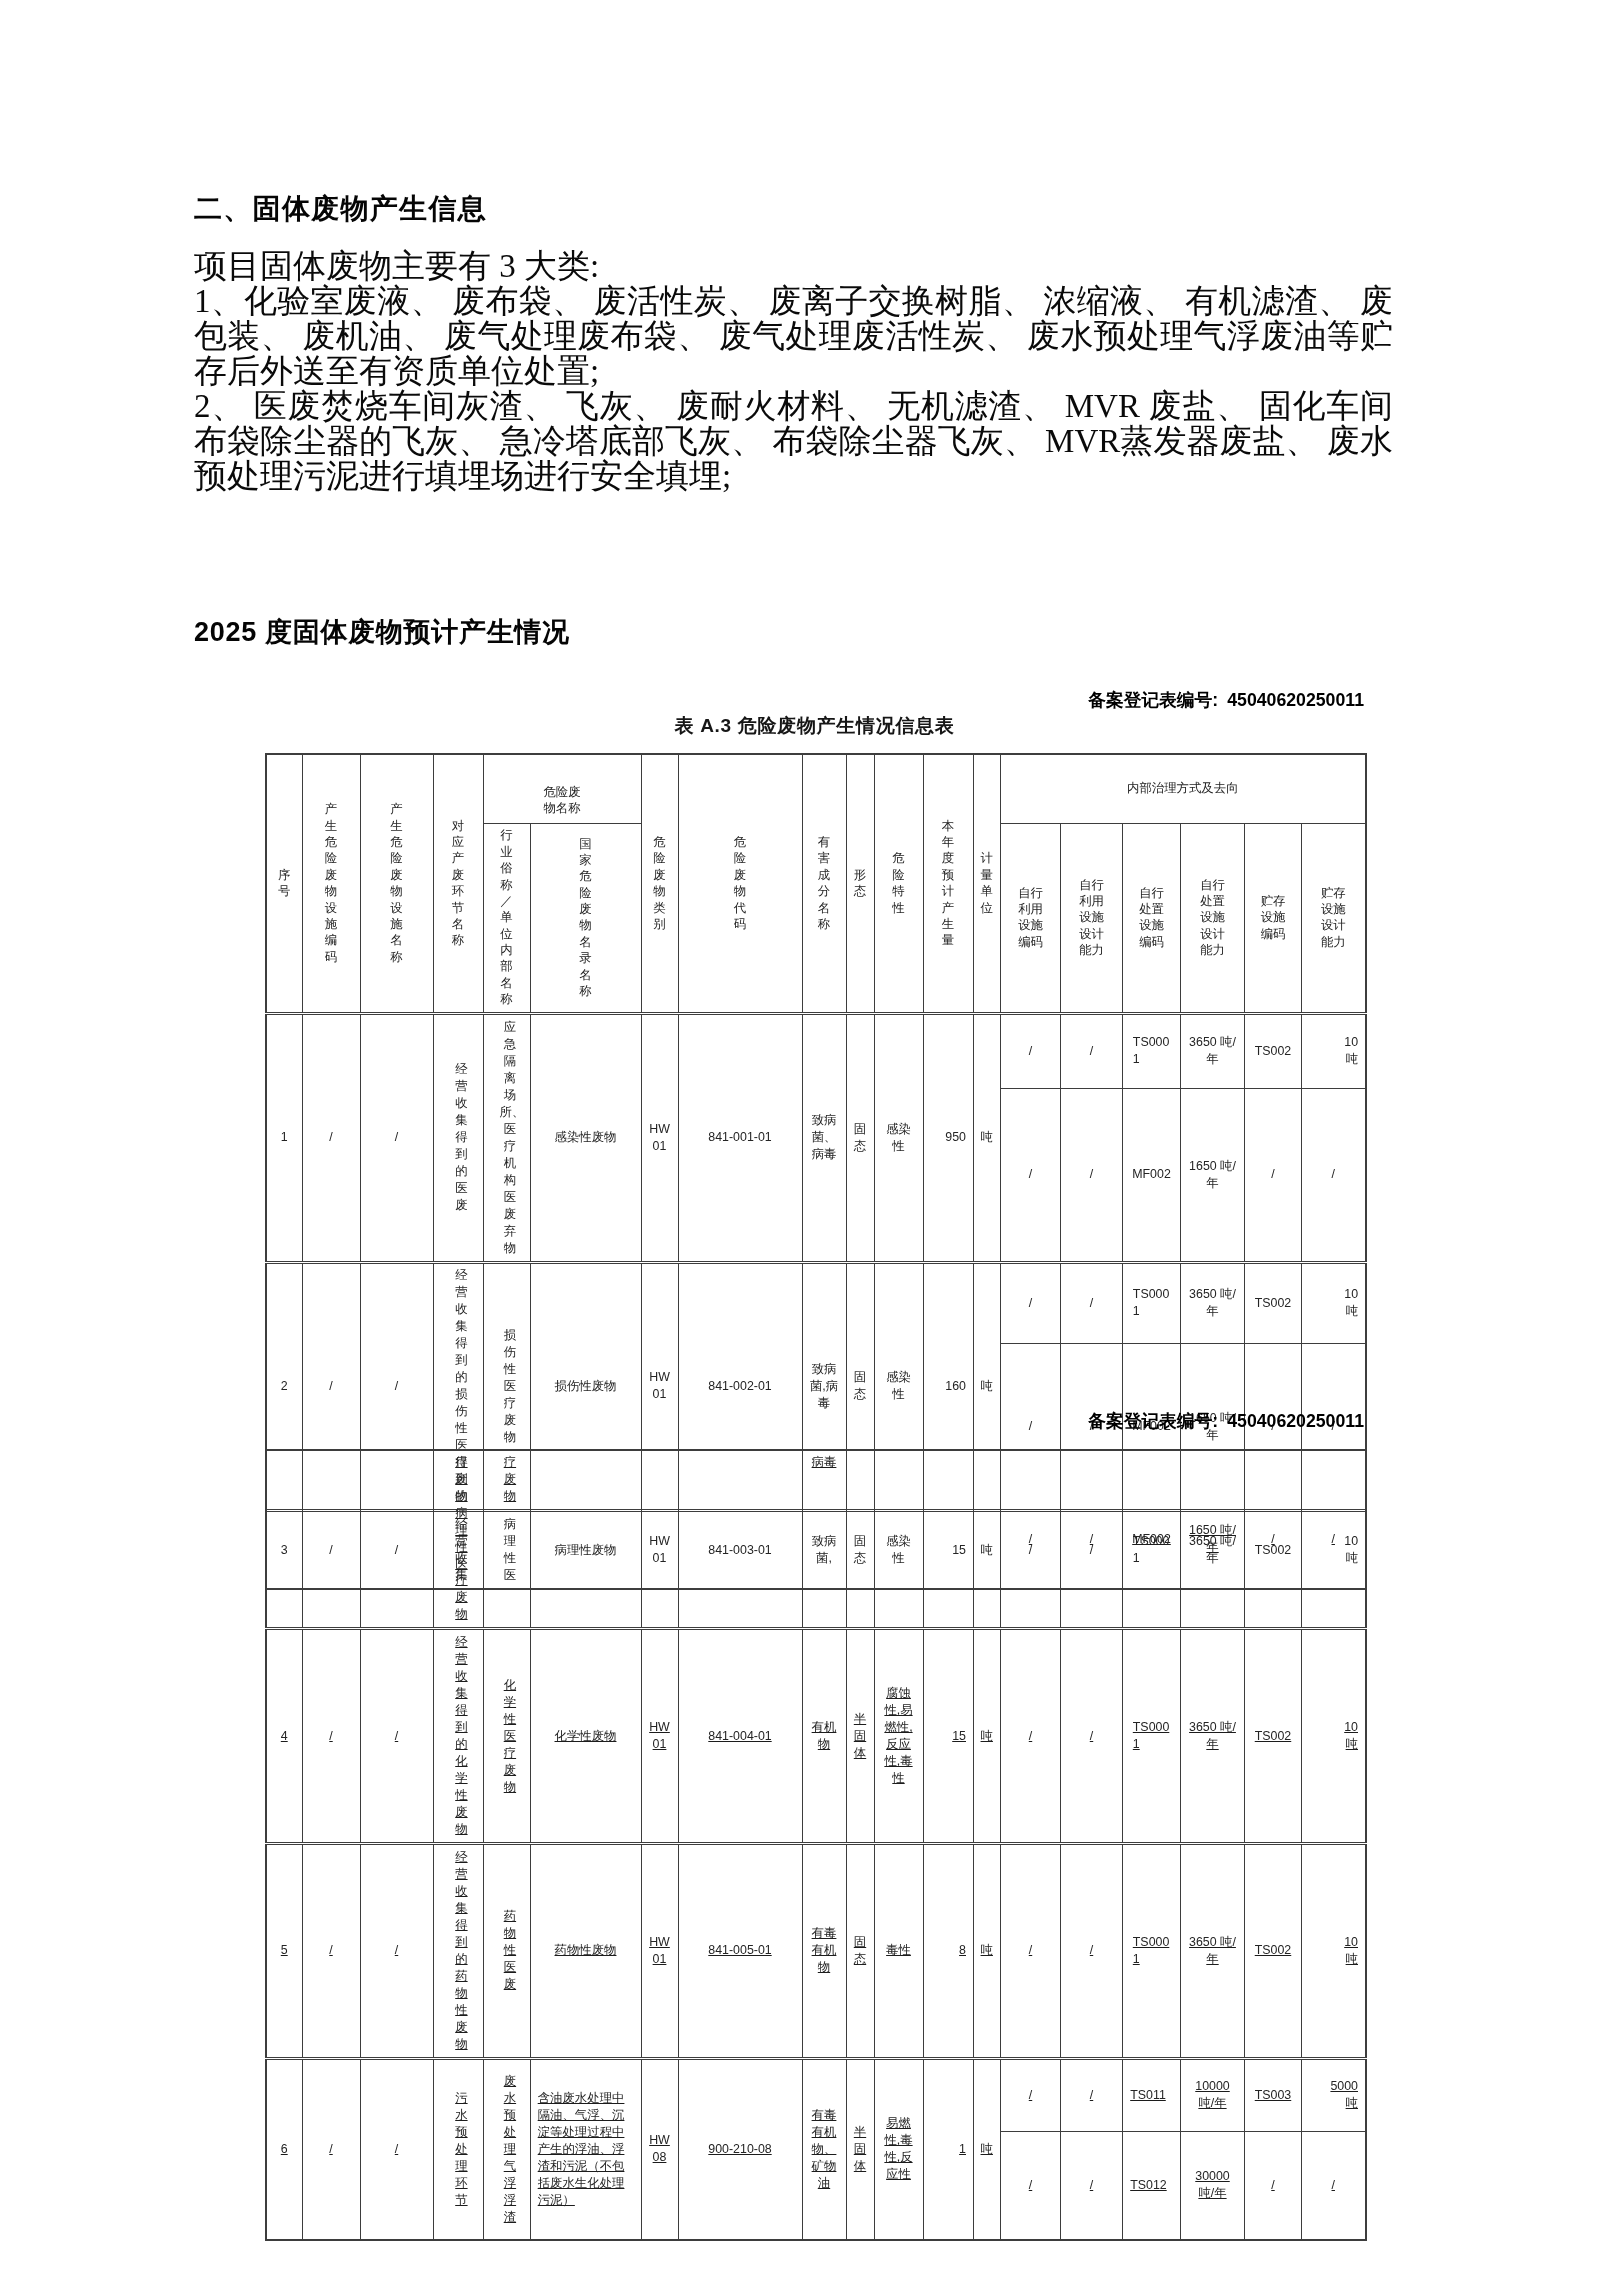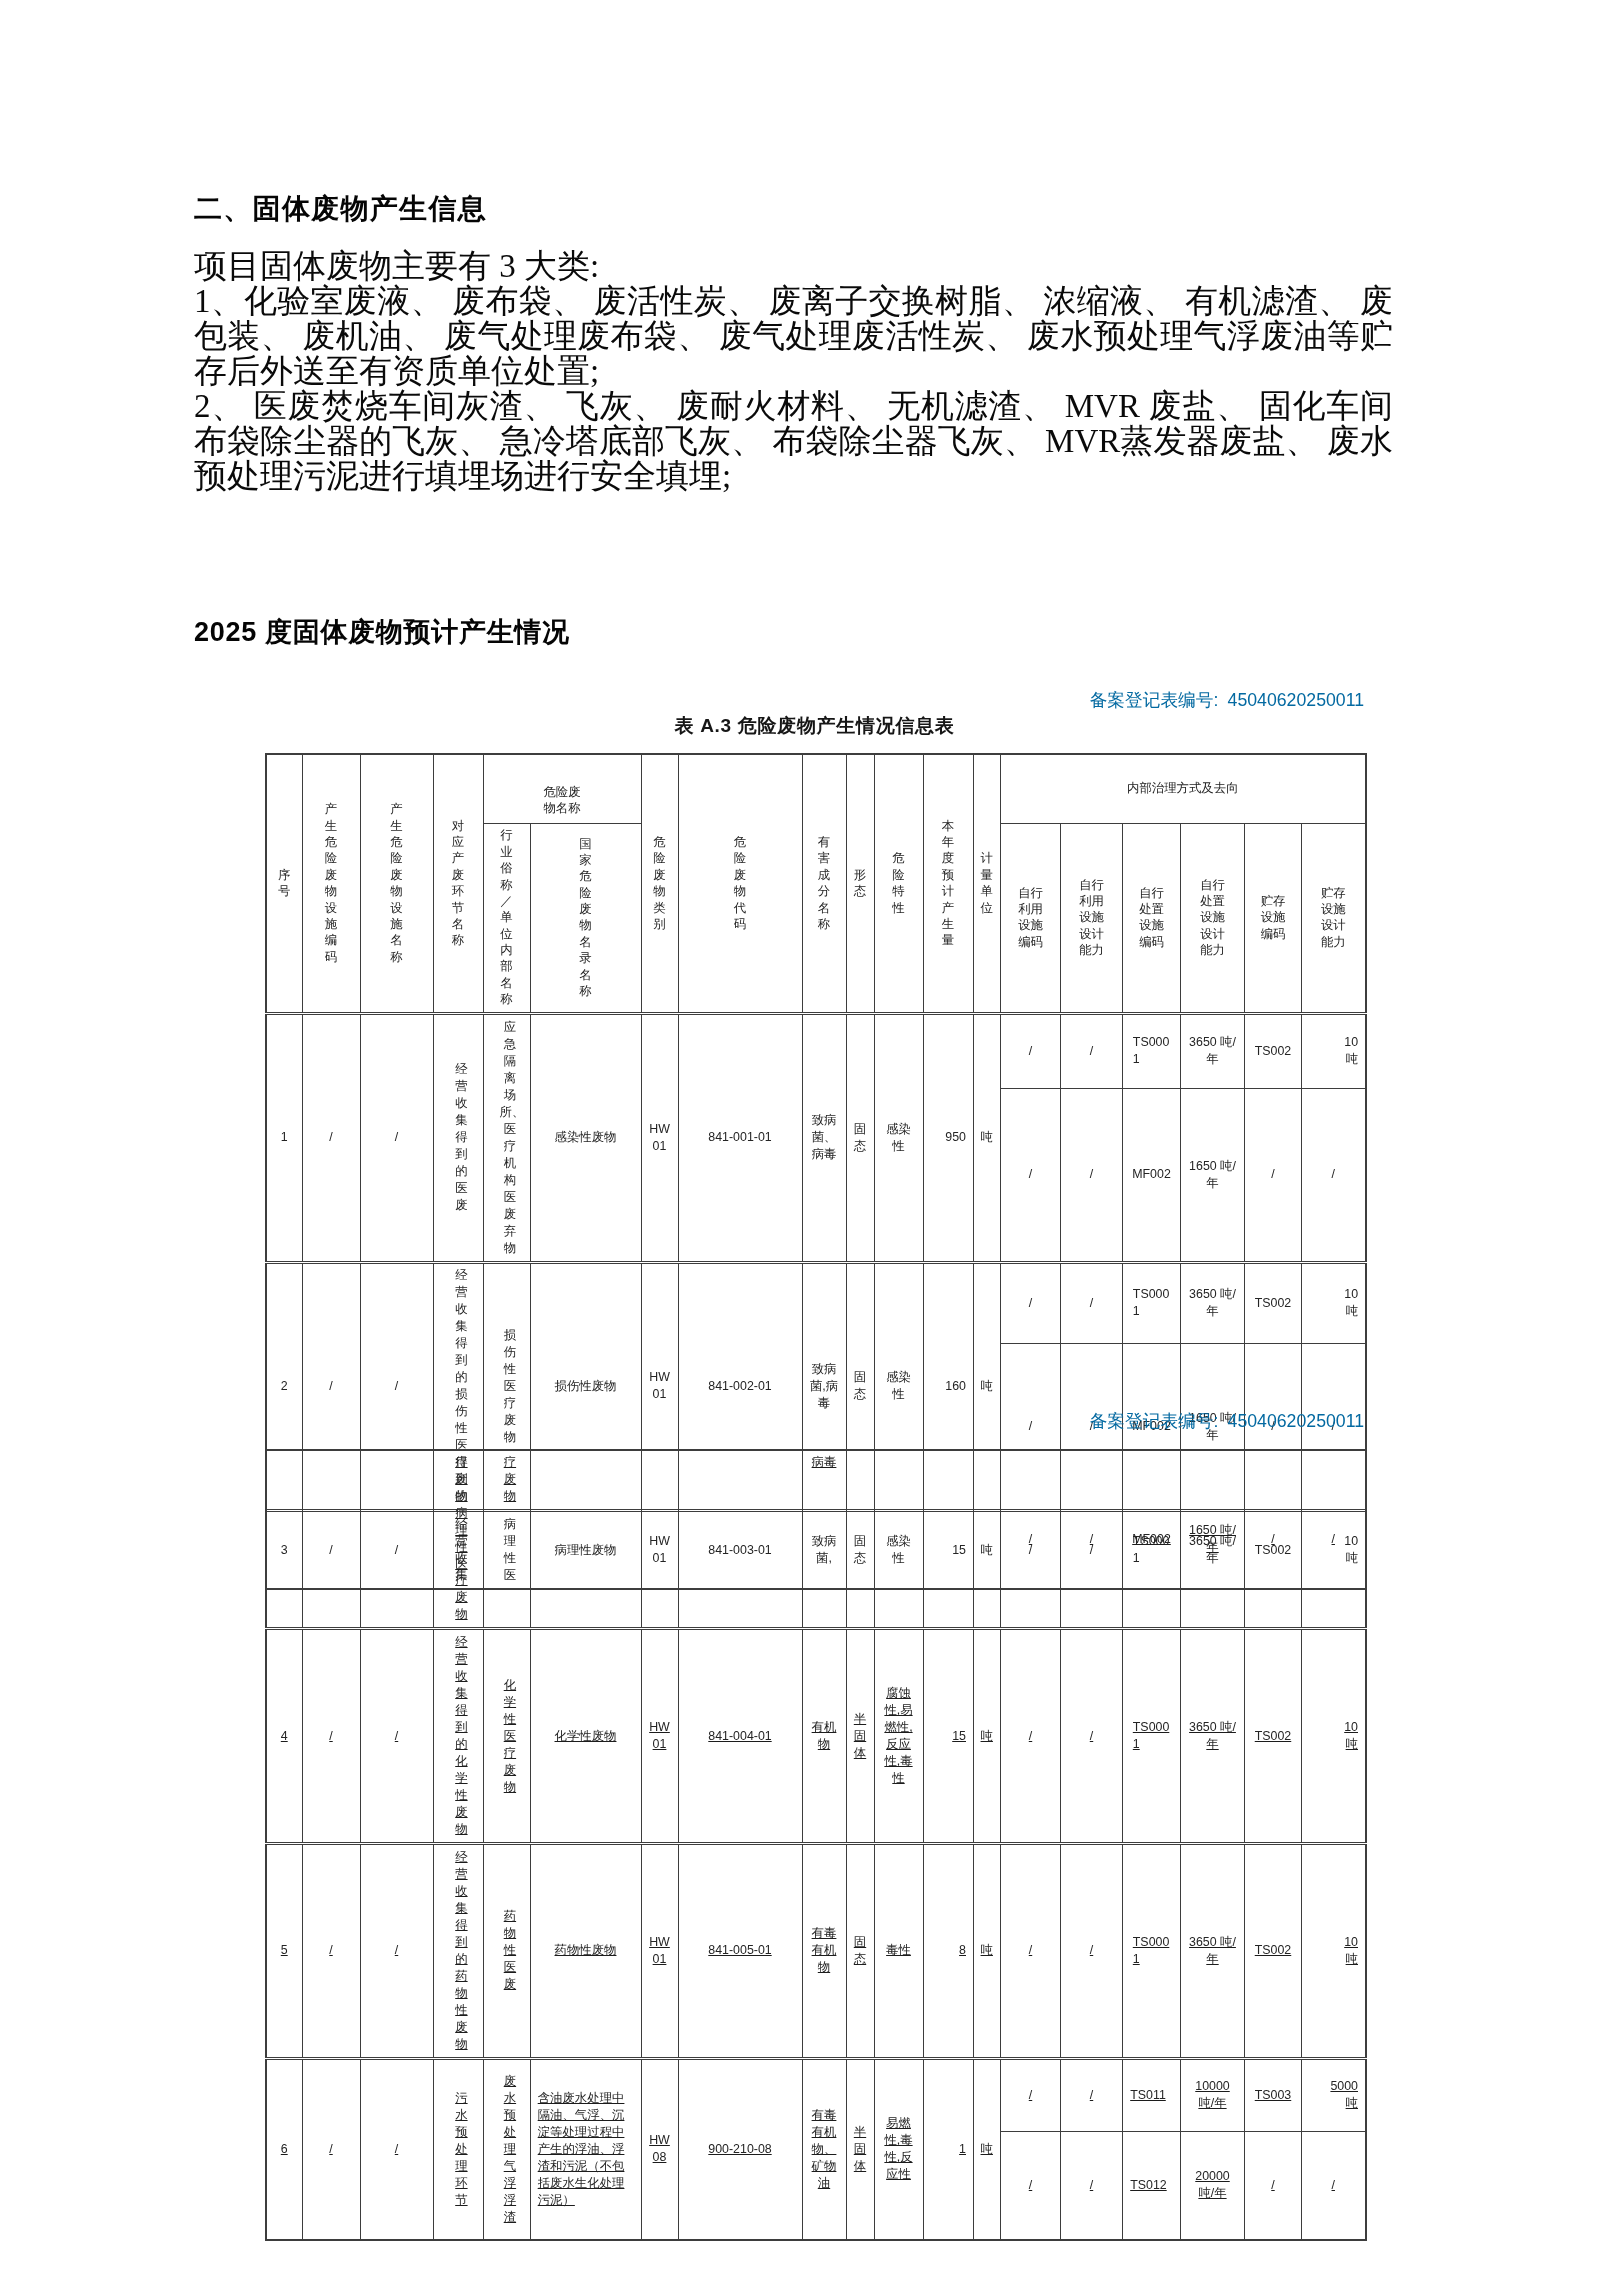--- a/index.html
+++ b/index.html
@@ -4,21 +4,21 @@
 <style>
   html,body{margin:0;padding:0;background:#e8e8e8;}
   .doc{position:relative;width:1623px;height:2295px;background:#ffffff;margin:0 auto;overflow:hidden;
        font-family:"Liberation Sans","DejaVu Sans",sans-serif;color:#1c1c1c;}
   .heading{position:absolute;left:194px;top:190px;font-size:28px;font-weight:bold;letter-spacing:1.3px;
            font-family:"Liberation Sans","DejaVu Sans",sans-serif;color:#050505;}
   .bodytext{position:absolute;left:194px;top:249px;width:1199px;font-family:"Liberation Serif","DejaVu Serif",serif;
             font-size:33px;line-height:35px;color:#0a0a0a;text-align:justify;}
   .bodytext p{margin:0;}
   .subheading{position:absolute;left:194px;top:614px;font-size:27px;font-weight:bold;letter-spacing:0.7px;color:#050505;}
-  .regline{position:absolute;left:265px;width:1099px;text-align:right;font-size:17.7px;color:#0369a1;}
+  .regline{position:absolute;left:265px;width:1099px;text-align:right;font-size:17.7px;color:#000000;font-weight:bold;}
   .reg1{top:688px;}
   .reg2{top:1409px;}
   .regline .num{margin-left:9.2px;}
   .tbl-title{position:absolute;left:265px;top:713px;width:1099px;text-align:center;
              font-size:19px;font-weight:bold;color:#161616;letter-spacing:0.7px;}
   .tblwrap1{position:absolute;left:265px;top:753px;}
   .tblwrap2{position:absolute;left:265px;top:1449px;text-decoration:underline;}
   table.grid{border-collapse:collapse;table-layout:fixed;width:1099px;color:#242424;border:2px solid #3d3d3d;}
   table.grid td{border:1.3px solid #3d3d3d;padding:3.9px 5.2px;text-align:center;vertical-align:middle;
                 font-size:12.4px;line-height:1.37;word-break:break-all;overflow:hidden;}
@@ -295,21 +295,21 @@
             <td>/</td>
             <td class="al">TS011</td>
             <td>10000 吨/年</td>
             <td>TS003</td>
             <td class="ar">5000<br>吨</td>
           </tr>
           <tr style="height: 109px;">
             <td>/</td>
             <td>/</td>
             <td class="al">TS012</td>
-            <td>20000 吨/年</td>
+            <td>30000 吨/年</td>
             <td>/</td>
             <td>/</td>
           </tr>
         </tbody>
     </table>
   </div>
 
 </div>
 
 

